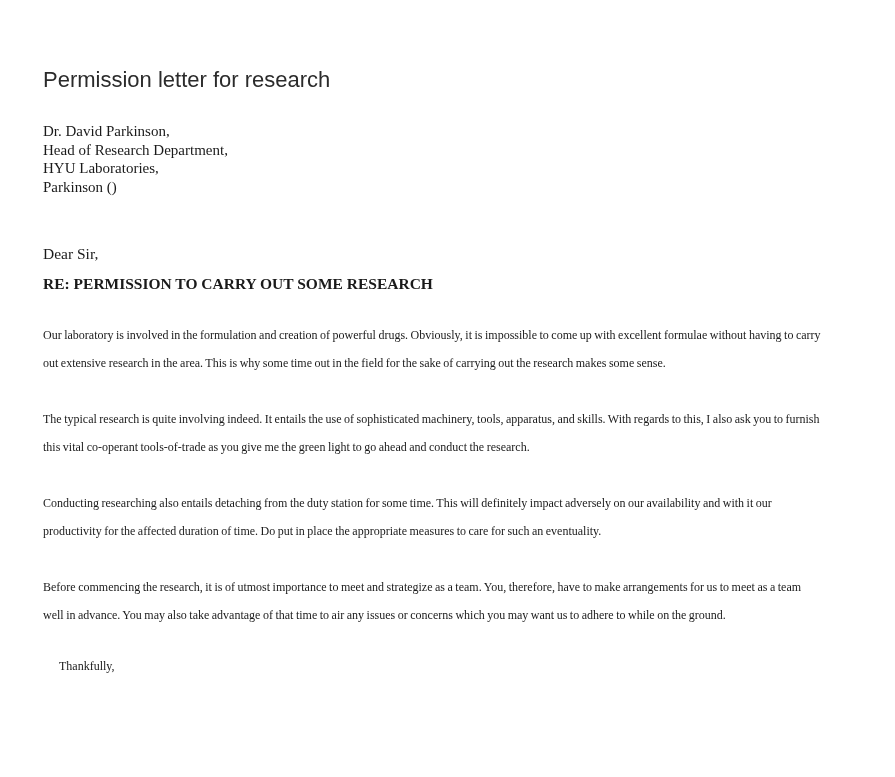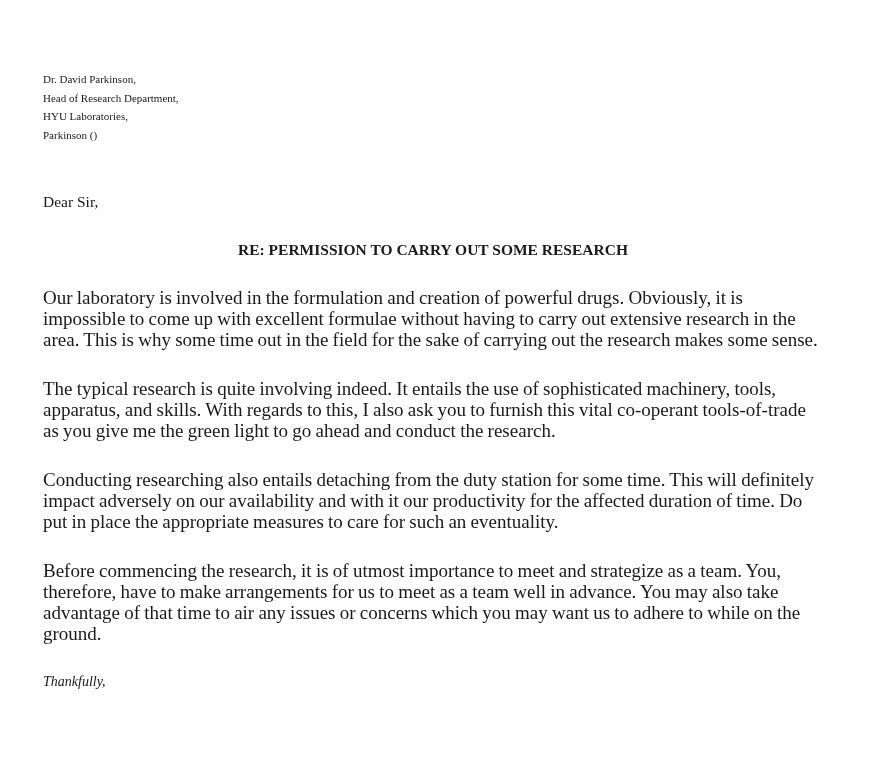--- a/index.html
+++ b/index.html
@@ -20,54 +20,53 @@
   }
   .title {
     font-family: "Liberation Sans", "DejaVu Sans", sans-serif;
     font-size: 22px;
     font-weight: 400;
     color: #2b2b2b;
     line-height: 27px;
     margin: 0 0 29px 0;
   }
   .address {
-    font-size: 11px;
+    font-size: 15px;
     line-height: 18.5px;
     margin: 4px 0 48px 0;
   }
   .salutation {
     font-size: 15.5px;
     line-height: 19px;
-    margin: 0 0 29px 0;
+    margin: 0 0 11px 0;
   }
   .subject {
     font-size: 15.5px;
     line-height: 19px;
     font-weight: 700;
     margin: 0 0 28px 0;
-    text-align: center;
   }
   .para {
-    font-size: 19px;
-    line-height: 21px;
+    font-size: 12px;
+    line-height: 28px;
     margin: 13px 0 28px 0;
     word-spacing: -0.5px;
   }
   .closing {
-    font-size: 14px;
+    font-size: 12px;
     line-height: 19px;
-    margin: 0;
-    font-style: italic;
+    margin: 16px;
   }
 </style>
 </head>
 <body>
 
 <div class="page">
 
+  <h1 class="title">Permission letter for research</h1>
 
   <div class="address">
     <div>Dr. David Parkinson,</div>
     <div>Head of Research Department,</div>
     <div>HYU Laboratories,</div>
     <div>Parkinson ()</div>
   </div>
 
   <p class="salutation">Dear Sir,</p>
 

